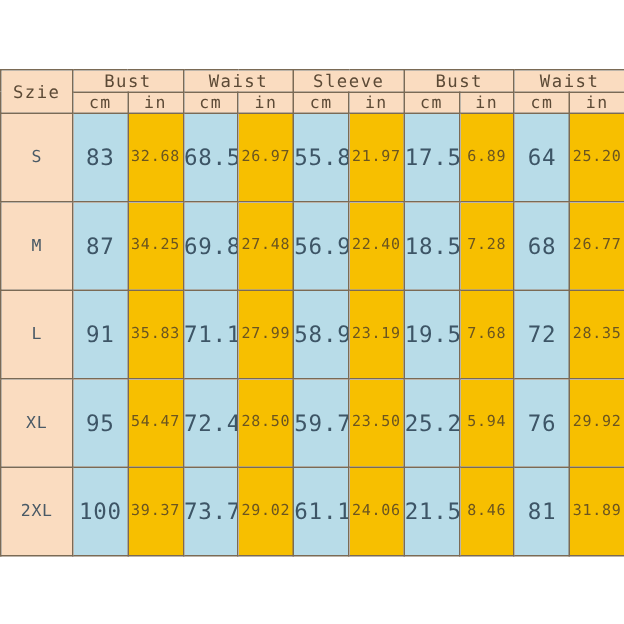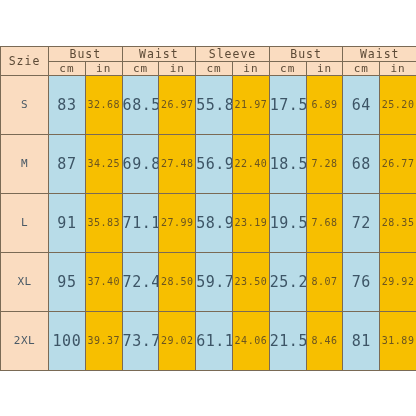--- a/index.html
+++ b/index.html
@@ -155,27 +155,27 @@
           <td class="cell-cm">58.9</td>
           <td class="cell-in">23.19</td>
           <td class="cell-cm">19.5</td>
           <td class="cell-in">7.68</td>
           <td class="cell-cm">72</td>
           <td class="cell-in">28.35</td>
         </tr>
         <tr>
           <td class="size-cell">XL</td>
           <td class="cell-cm">95</td>
-          <td class="cell-in">37.40</td>
+          <td class="cell-in">54.47</td>
           <td class="cell-cm">72.4</td>
           <td class="cell-in">28.50</td>
           <td class="cell-cm">59.7</td>
           <td class="cell-in">23.50</td>
           <td class="cell-cm">25.2</td>
-          <td class="cell-in">8.07</td>
+          <td class="cell-in">5.94</td>
           <td class="cell-cm">76</td>
           <td class="cell-in">29.92</td>
         </tr>
         <tr>
           <td class="size-cell">2XL</td>
           <td class="cell-cm">100</td>
           <td class="cell-in">39.37</td>
           <td class="cell-cm">73.7</td>
           <td class="cell-in">29.02</td>
           <td class="cell-cm">61.1</td>

